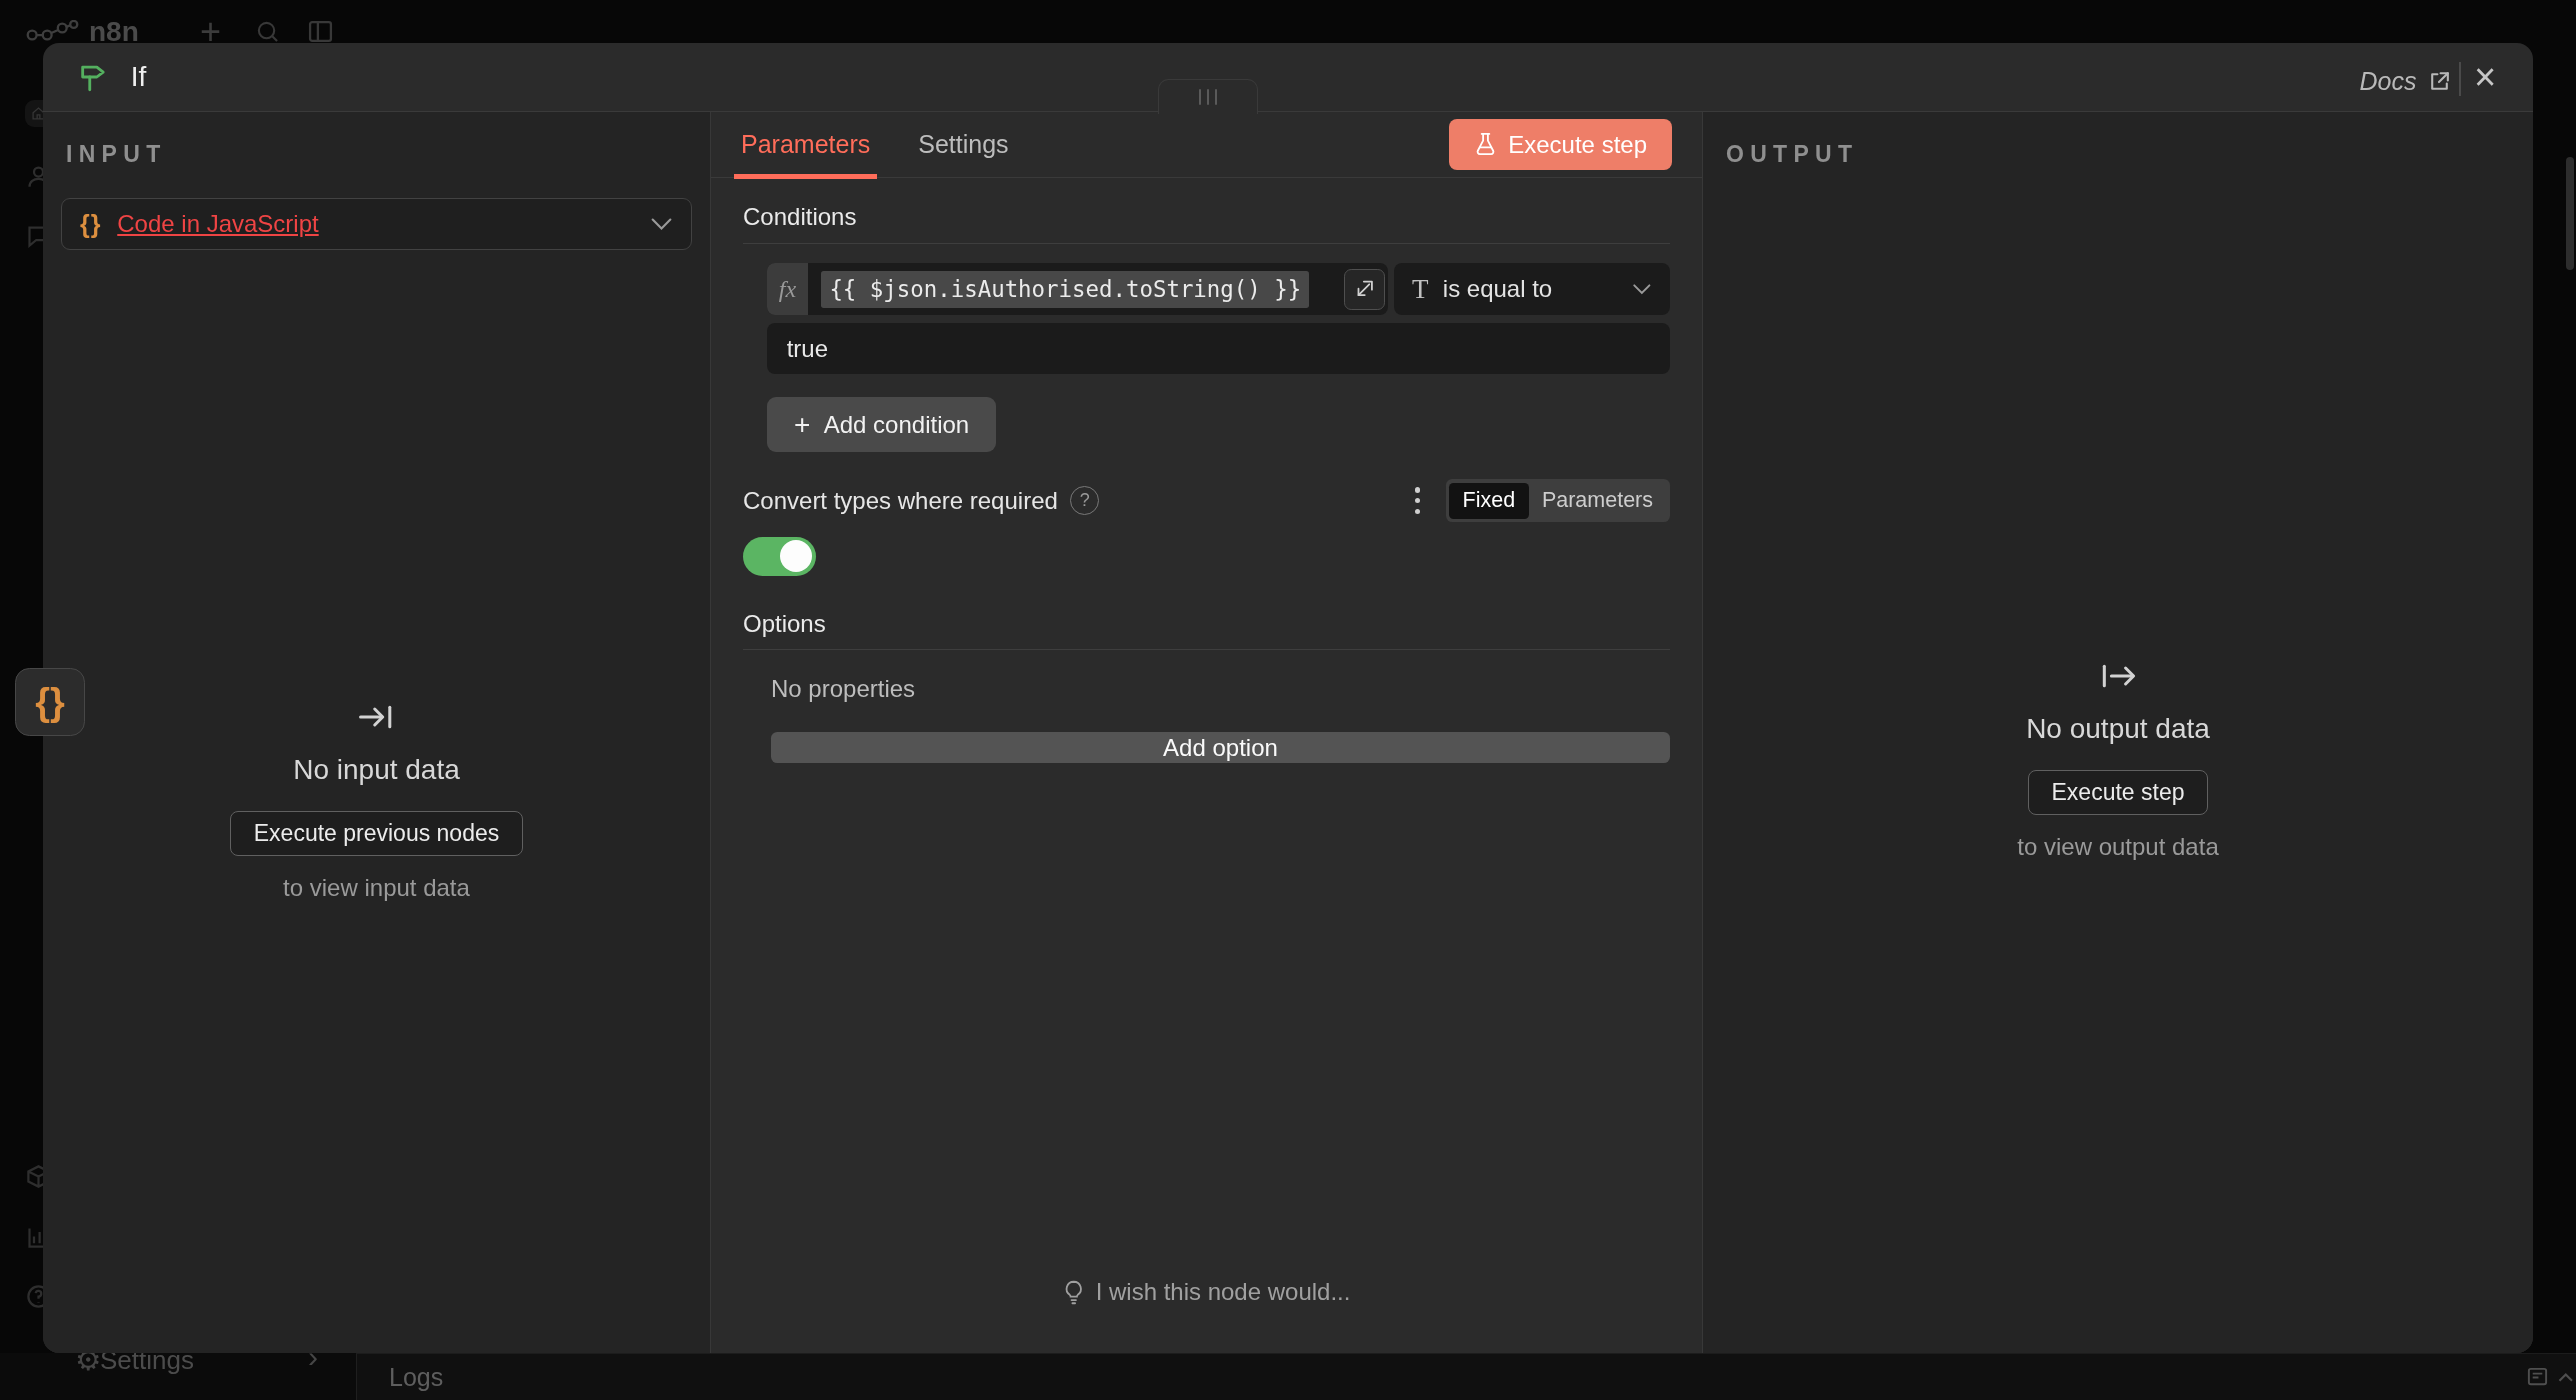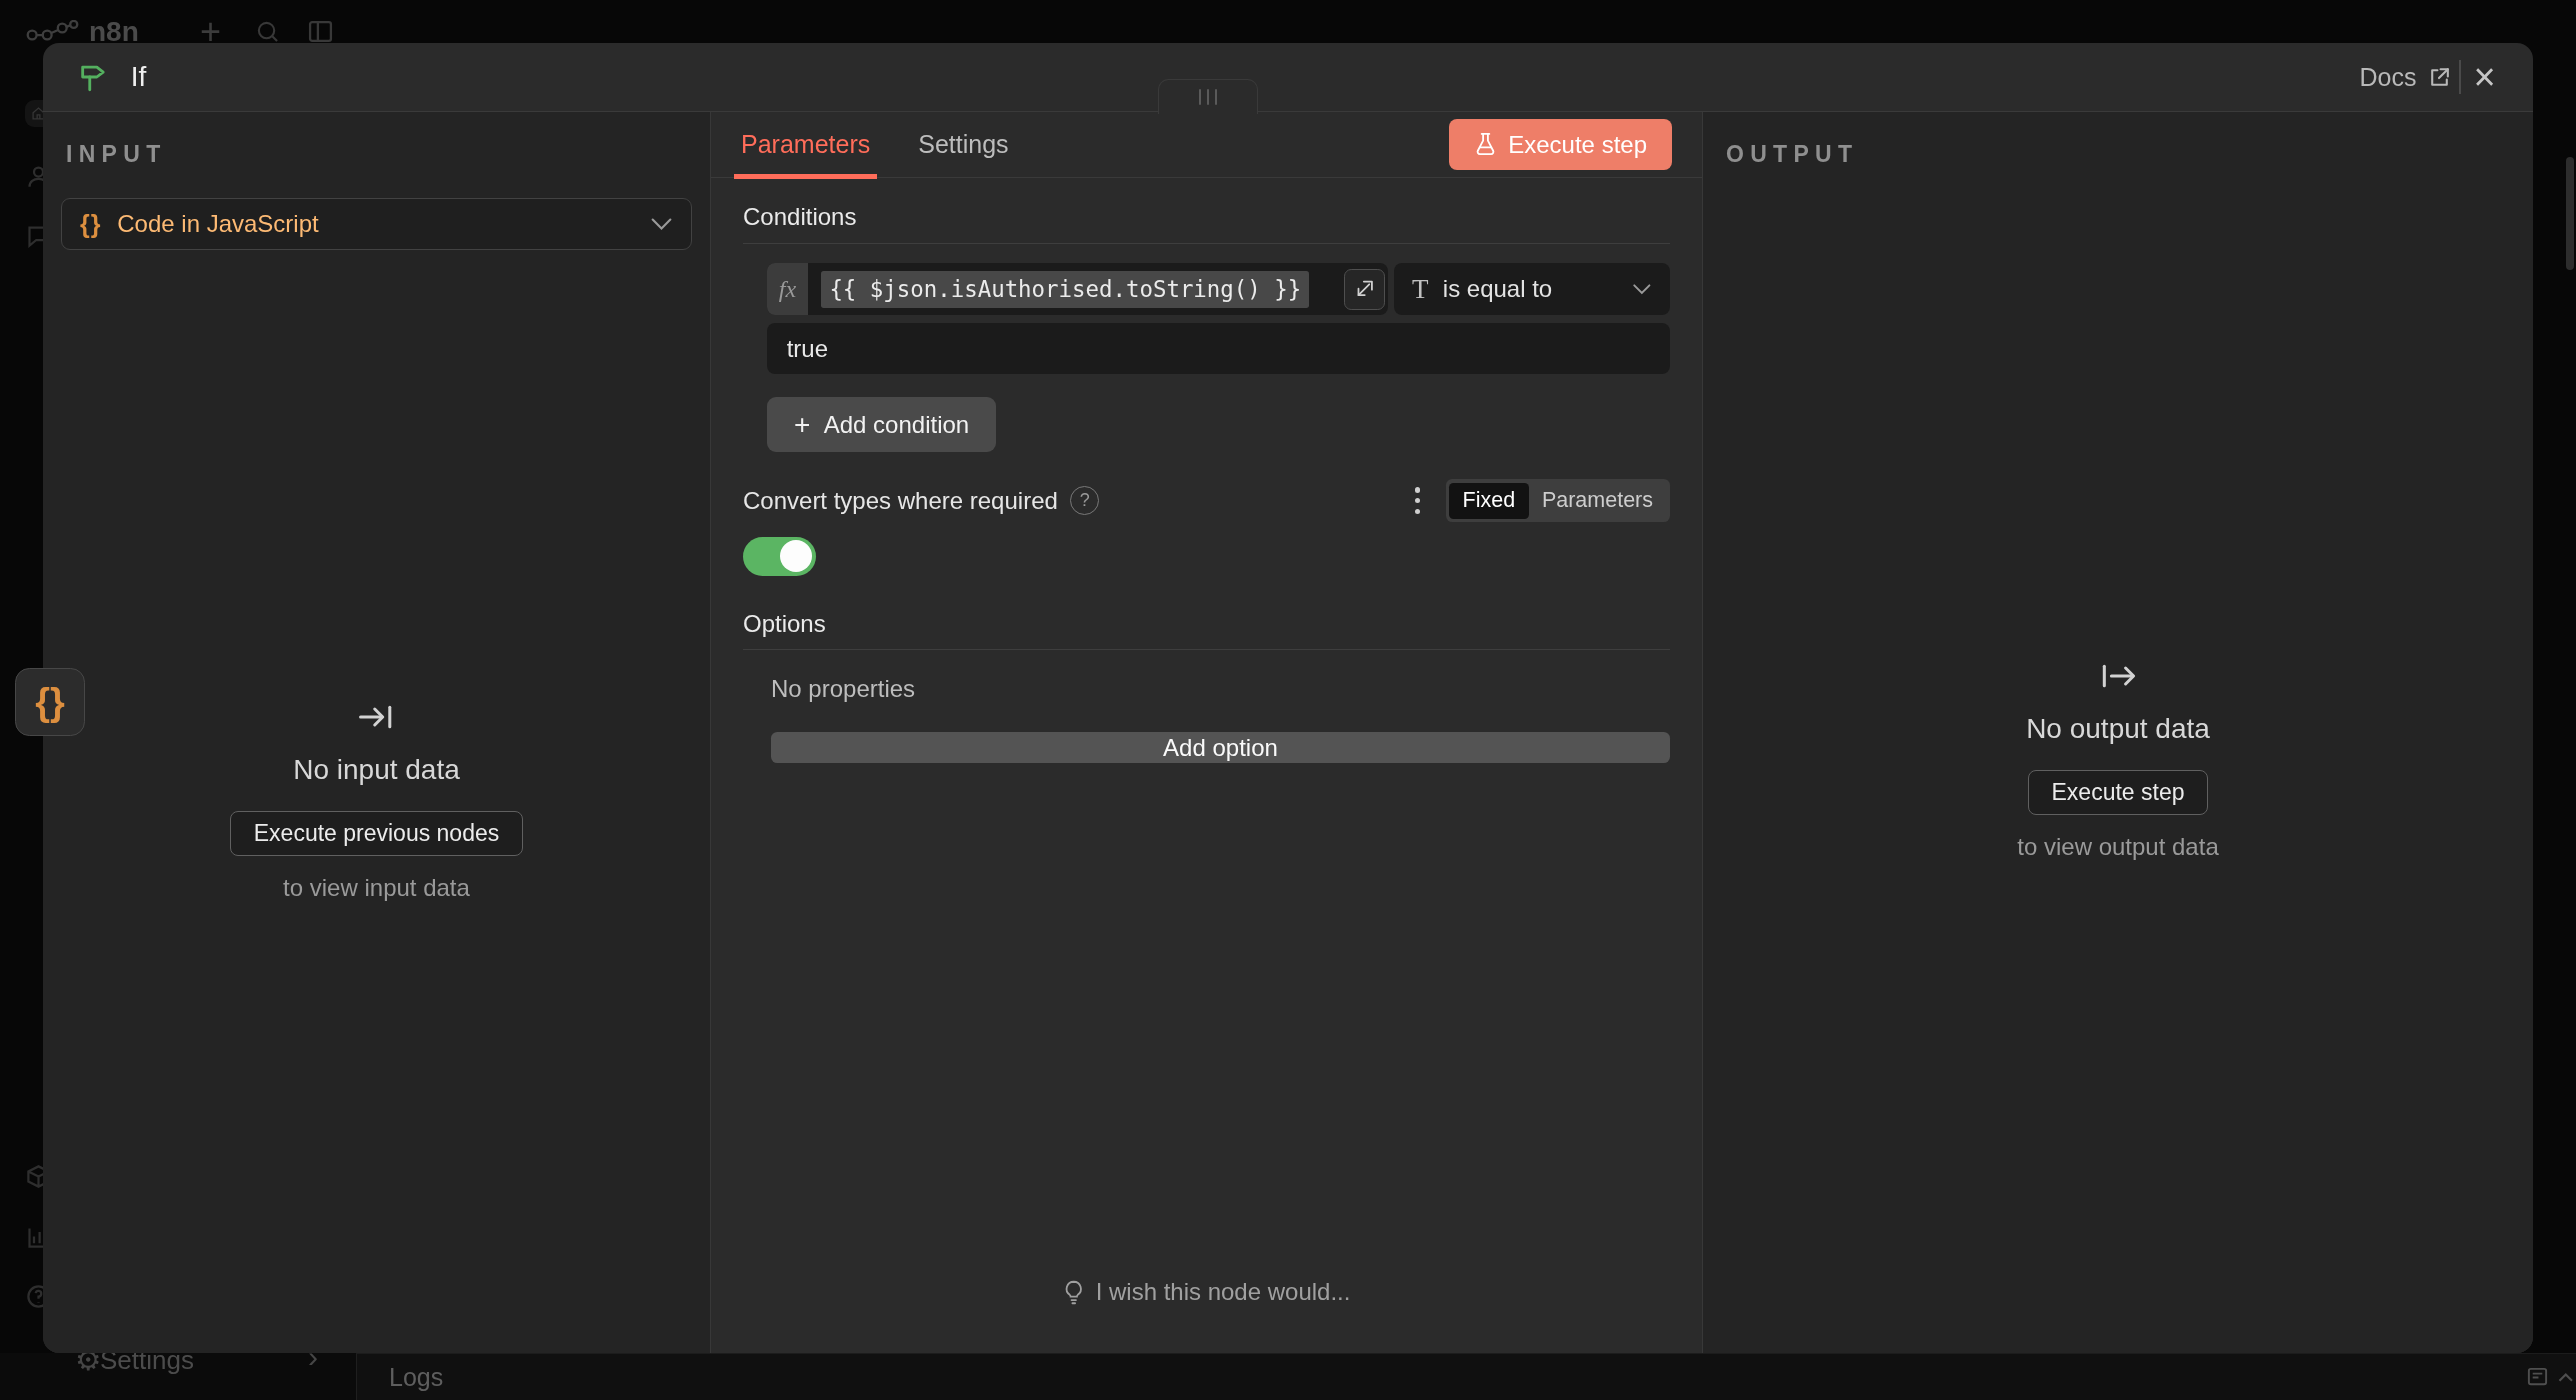--- a/index.html
+++ b/index.html
@@ -29,41 +29,41 @@
   .bb-caret { position:absolute; left:2555px; top:1369px; color:#4f4f4f; }
   .page-scrollbar { position:absolute; left:2566px; top:157px; width:8px; height:113px; background:#2d2d2d; border-radius:4.5px; }
 
   
   .dialog { position:absolute; left:43px; top:43px; width:2490px; height:1310px; z-index:10;
             background:#2b2b2b; border-radius:16px; overflow:hidden; display:flex; flex-direction:column; }
   .dlg-header { flex:0 0 69px; display:flex; align-items:center; padding:0 32px 0 34px;
                 border-bottom:1.8px solid #3a3a3a; position:relative; }
   .if-icon { color:var(--if-green); margin-right:19.7px; }
   .dlg-title { font-size:28px; color:#f0f0f0; }
-  .dlg-right { margin-left:auto; display:flex; align-items:center; gap:7px; }
+  .dlg-right { margin-left:auto; display:flex; align-items:flex-end; gap:7px;font-style:italic; }
   .docs-link { display:flex; align-items:center; gap:10.7px; font-size:25px; color:#b9b9b9; cursor:pointer; }
   .hdr-divider { width:1.8px; height:34px; background:#4a4a4a; }
   .close-btn { font-size:38px; color:#c6c6c6; line-height:1; cursor:pointer; padding:0 5.4px; }
 
   .drag-tab { position:absolute; left:1115px; top:36px; width:100px; height:35px; z-index:5;
               background:#2b2b2b; border:1.8px solid #3a3a3a; border-bottom:none;
               border-radius:10.7px 10.7px 0 0; display:flex; align-items:center; justify-content:center; gap:5.4px; }
   .drag-tab i { width:2.7px; height:16px; background:#5a5a5a; border-radius:1.8px; }
 
   .panels { flex:1; display:flex; min-height:0; }
   .panel-input  { width:668px; background:#242424; border-right:1.8px solid #383838; display:flex; flex-direction:column;justify-content:flex-end; }
   .panel-main   { flex:1; background:#2b2b2b; display:flex; flex-direction:column; }
   .panel-output { width:831px; background:#242424; border-left:1.8px solid #383838; display:flex; flex-direction:column; }
 
   .panel-label { margin:29px 0 0 23px; font-size:23px; font-weight:600; letter-spacing:6.3px; color:#8f8f8f; }
 
   .input-select { margin:30px 18px 0 18px; height:52px; background:#1f1f1f; border:1.8px solid #424242;
                   border-radius:9px; display:flex; align-items:center; padding:0 18px; cursor:pointer; }
   .braces { color:var(--brace-orange); font-weight:700; font-size:25px; letter-spacing:0.9px; }
-  .input-select-label { margin-left:16px; font-size:24px; color:#fdba74; flex:1; }
+  .input-select-label { margin-left:16px; font-size:24px; color:#ef4444; flex:1;text-decoration:underline; }
   .select-chevron { color:#9a9a9a; }
 
   .empty-state { flex:1; display:flex; flex-direction:column; align-items:center; justify-content:center; }
   .empty-icon { color:#d2d2d2; margin-bottom:21.5px; }
   .empty-title { font-size:28px; font-weight:400; color:#d8d8d8; }
   .empty-btn { margin-top:25px; height:45px; padding:0 23px; display:flex; align-items:center;
                background:#1e1e1e; border:1.8px solid #606060; border-radius:8px;
                color:#ececec; font-size:23px; cursor:pointer; }
   .empty-hint { margin-top:18px; font-size:24px; color:#9a9a9a; }
 

